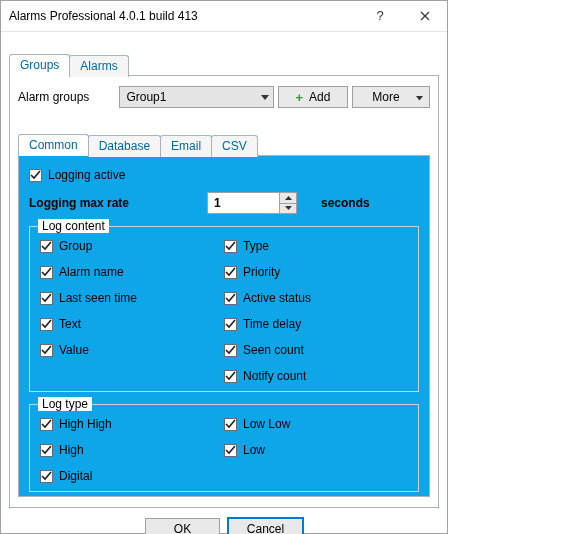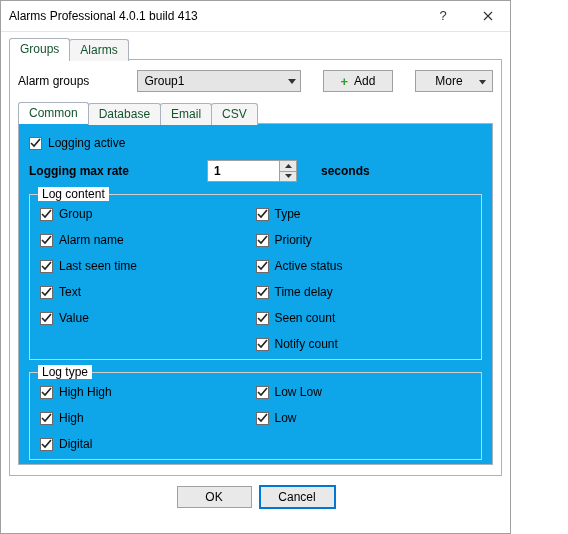--- a/index.html
+++ b/index.html
@@ -4,21 +4,21 @@
 <style>
   html, body {
     margin: 0;
     padding: 0;
     font-family: "Segoe UI", Tahoma, sans-serif;
     font-size: 12px;
     color: #000;
     background: #fff;
   }
   .window {
-    width: 511px;
+    width: 448px;
     height: 534px;
     box-sizing: border-box;
     border: 1px solid #a0a0a0;
     background: #fff;
     display: flex;
     flex-direction: column;
   }
   .titlebar {
     height: 30px;
     display: flex;
@@ -59,39 +59,40 @@
     z-index: 2;
   }
   .tab {
     border: 1px solid #aab2bd;
     border-bottom: none;
     padding: 3px 10px 4px 10px;
     background: #fff;
     border-top-left-radius: 3px;
     border-top-right-radius: 3px;
     margin-right: -1px;
-    color: #14532d;
+    color: #0369a1;
+    margin-top: 16px;
   }
   .tab.inactive {
     background: #f5f5f5;
     transform: translateY(1px);
   }
   .tabpanel {
     border: 1px solid #aab2bd;
     margin-top: -1px;
     padding: 8px 8px 10px 8px;
     background: #fff;
     position: relative;
     z-index: 1;
   }
   
   .row {
     display: flex;
     align-items: center;
-    gap: 22px;
+    gap: 4px;
   }
   .row-groups {
     margin: 2px 0 10px 0;
   }
   .lbl { white-space: nowrap; }
   .combo {
     flex: 1;
     height: 22px;
     border: 1px solid #a0a0a0;
     background: #e5e5e5;

